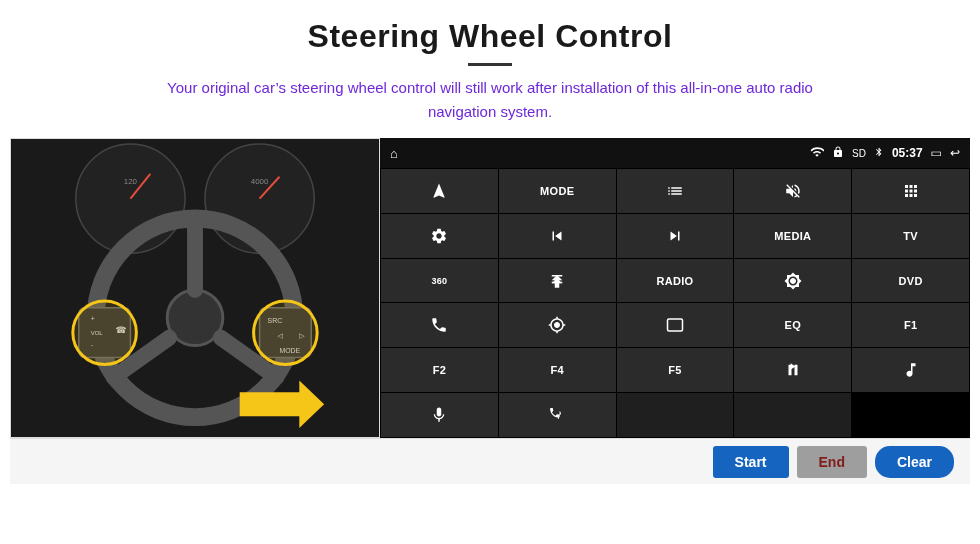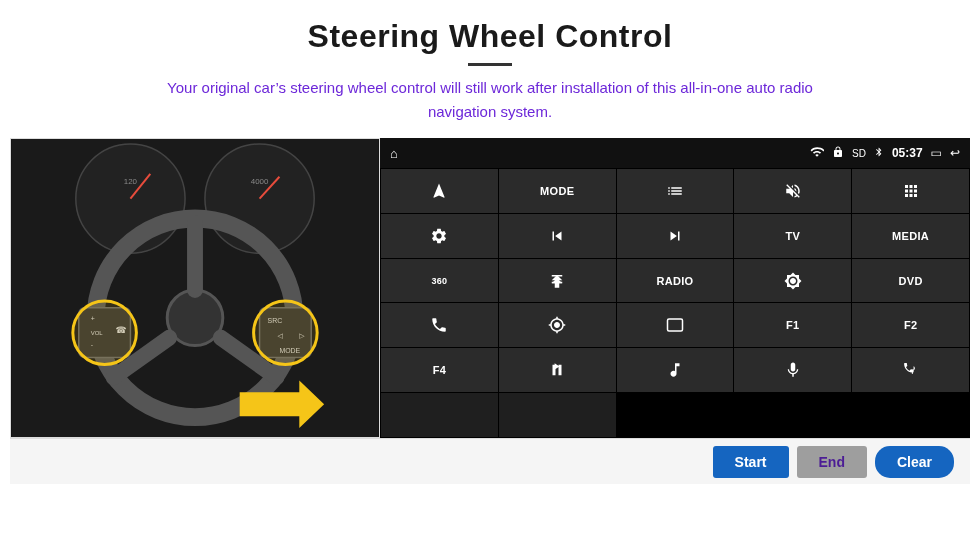--- a/index.html
+++ b/index.html
@@ -130,21 +130,21 @@
       color: #fff;
       border: none;
       border-radius: 3px;
       padding: 8px 22px;
       font-size: 14px;
       font-weight: bold;
       cursor: pointer;
     }
     .btn-end {
       background: #9e9e9e;
-      color: #4c1d95;
+      color: #7f1d1d;
       border: none;
       border-radius: 3px;
       padding: 8px 22px;
       font-size: 14px;
       font-weight: bold;
       cursor: pointer;
     }
     .btn-clear {
       background: #1565c0;
       color: #fff;
@@ -275,24 +275,24 @@
           <svg viewBox="0 0 24 24">
               <path d="M6 6h2v12H6zm3.5 6l8.5 6V6z"></path>
             </svg>
         </button>
         <button class="hu-btn">
           <svg viewBox="0 0 24 24">
               <path d="M6 18l8.5-6L6 6v12zM16 6v12h2V6h-2z"></path>
             </svg>
         </button>
         <button class="hu-btn">
+          <span>MEDIA</span>
+        </button>
+        <button class="hu-btn">
           <span>TV</span>
-        </button>
-        <button class="hu-btn">
-          <span>MEDIA</span>
         </button>
 
         <button class="hu-btn text-sm">
           <span style="font-size:9px;">360</span>
         </button>
         <button class="hu-btn">
           <svg viewBox="0 0 24 24">
               <path d="M5 20h14v-2H5v2zM19 9h-4V3H9v6H5l7 7 7-7z" transform="scale(1,-1) translate(0,-24)"></path>
               <polygon points="5,11 12,4 19,11"></polygon>
               <rect x="5" y="13" width="14" height="2"></rect>
@@ -319,28 +319,34 @@
           <svg viewBox="0 0 24 24">
               <path d="M12 8c-2.21 0-4 1.79-4 4s1.79 4 4 4 4-1.79 4-4-1.79-4-4-4zm8.94 3c-.46-4.17-3.77-7.48-7.94-7.94V1h-2v2.06C6.83 3.52 3.52 6.83 3.06 11H1v2h2.06c.46 4.17 3.77 7.48 7.94 7.94V23h2v-2.06c4.17-.46 7.48-3.77 7.94-7.94H23v-2h-2.06zM12 19c-3.87 0-7-3.13-7-7s3.13-7 7-7 7 3.13 7 7-3.13 7-7 7z"></path>
             </svg>
         </button>
         <button class="hu-btn">
           <svg viewBox="0 0 24 24">
               <rect x="2" y="4" width="20" height="16" rx="2" fill="none" stroke="white" stroke-width="2"></rect>
             </svg>
         </button>
         <button class="hu-btn">
+          <span>EQ</span>
+        </button>
+        <button class="hu-btn">
           <span>F1</span>
         </button>
 
         <button class="hu-btn">
           <span>F2</span>
         </button>
         <button class="hu-btn">
           <span>F4</span>
+        </button>
+        <button class="hu-btn">
+          <span>F5</span>
         </button>
         <button class="hu-btn">
           <svg viewBox="0 0 24 24">
               <path d="M6 19h4V5H6v14zm8-14v14h4V5h-4z"></path>
               <path d="M8 5v14l11-7z" transform="translate(4,0) scale(0.6)"></path>
             </svg>
         </button>
 
         <button class="hu-btn">
           <svg viewBox="0 0 24 24">

